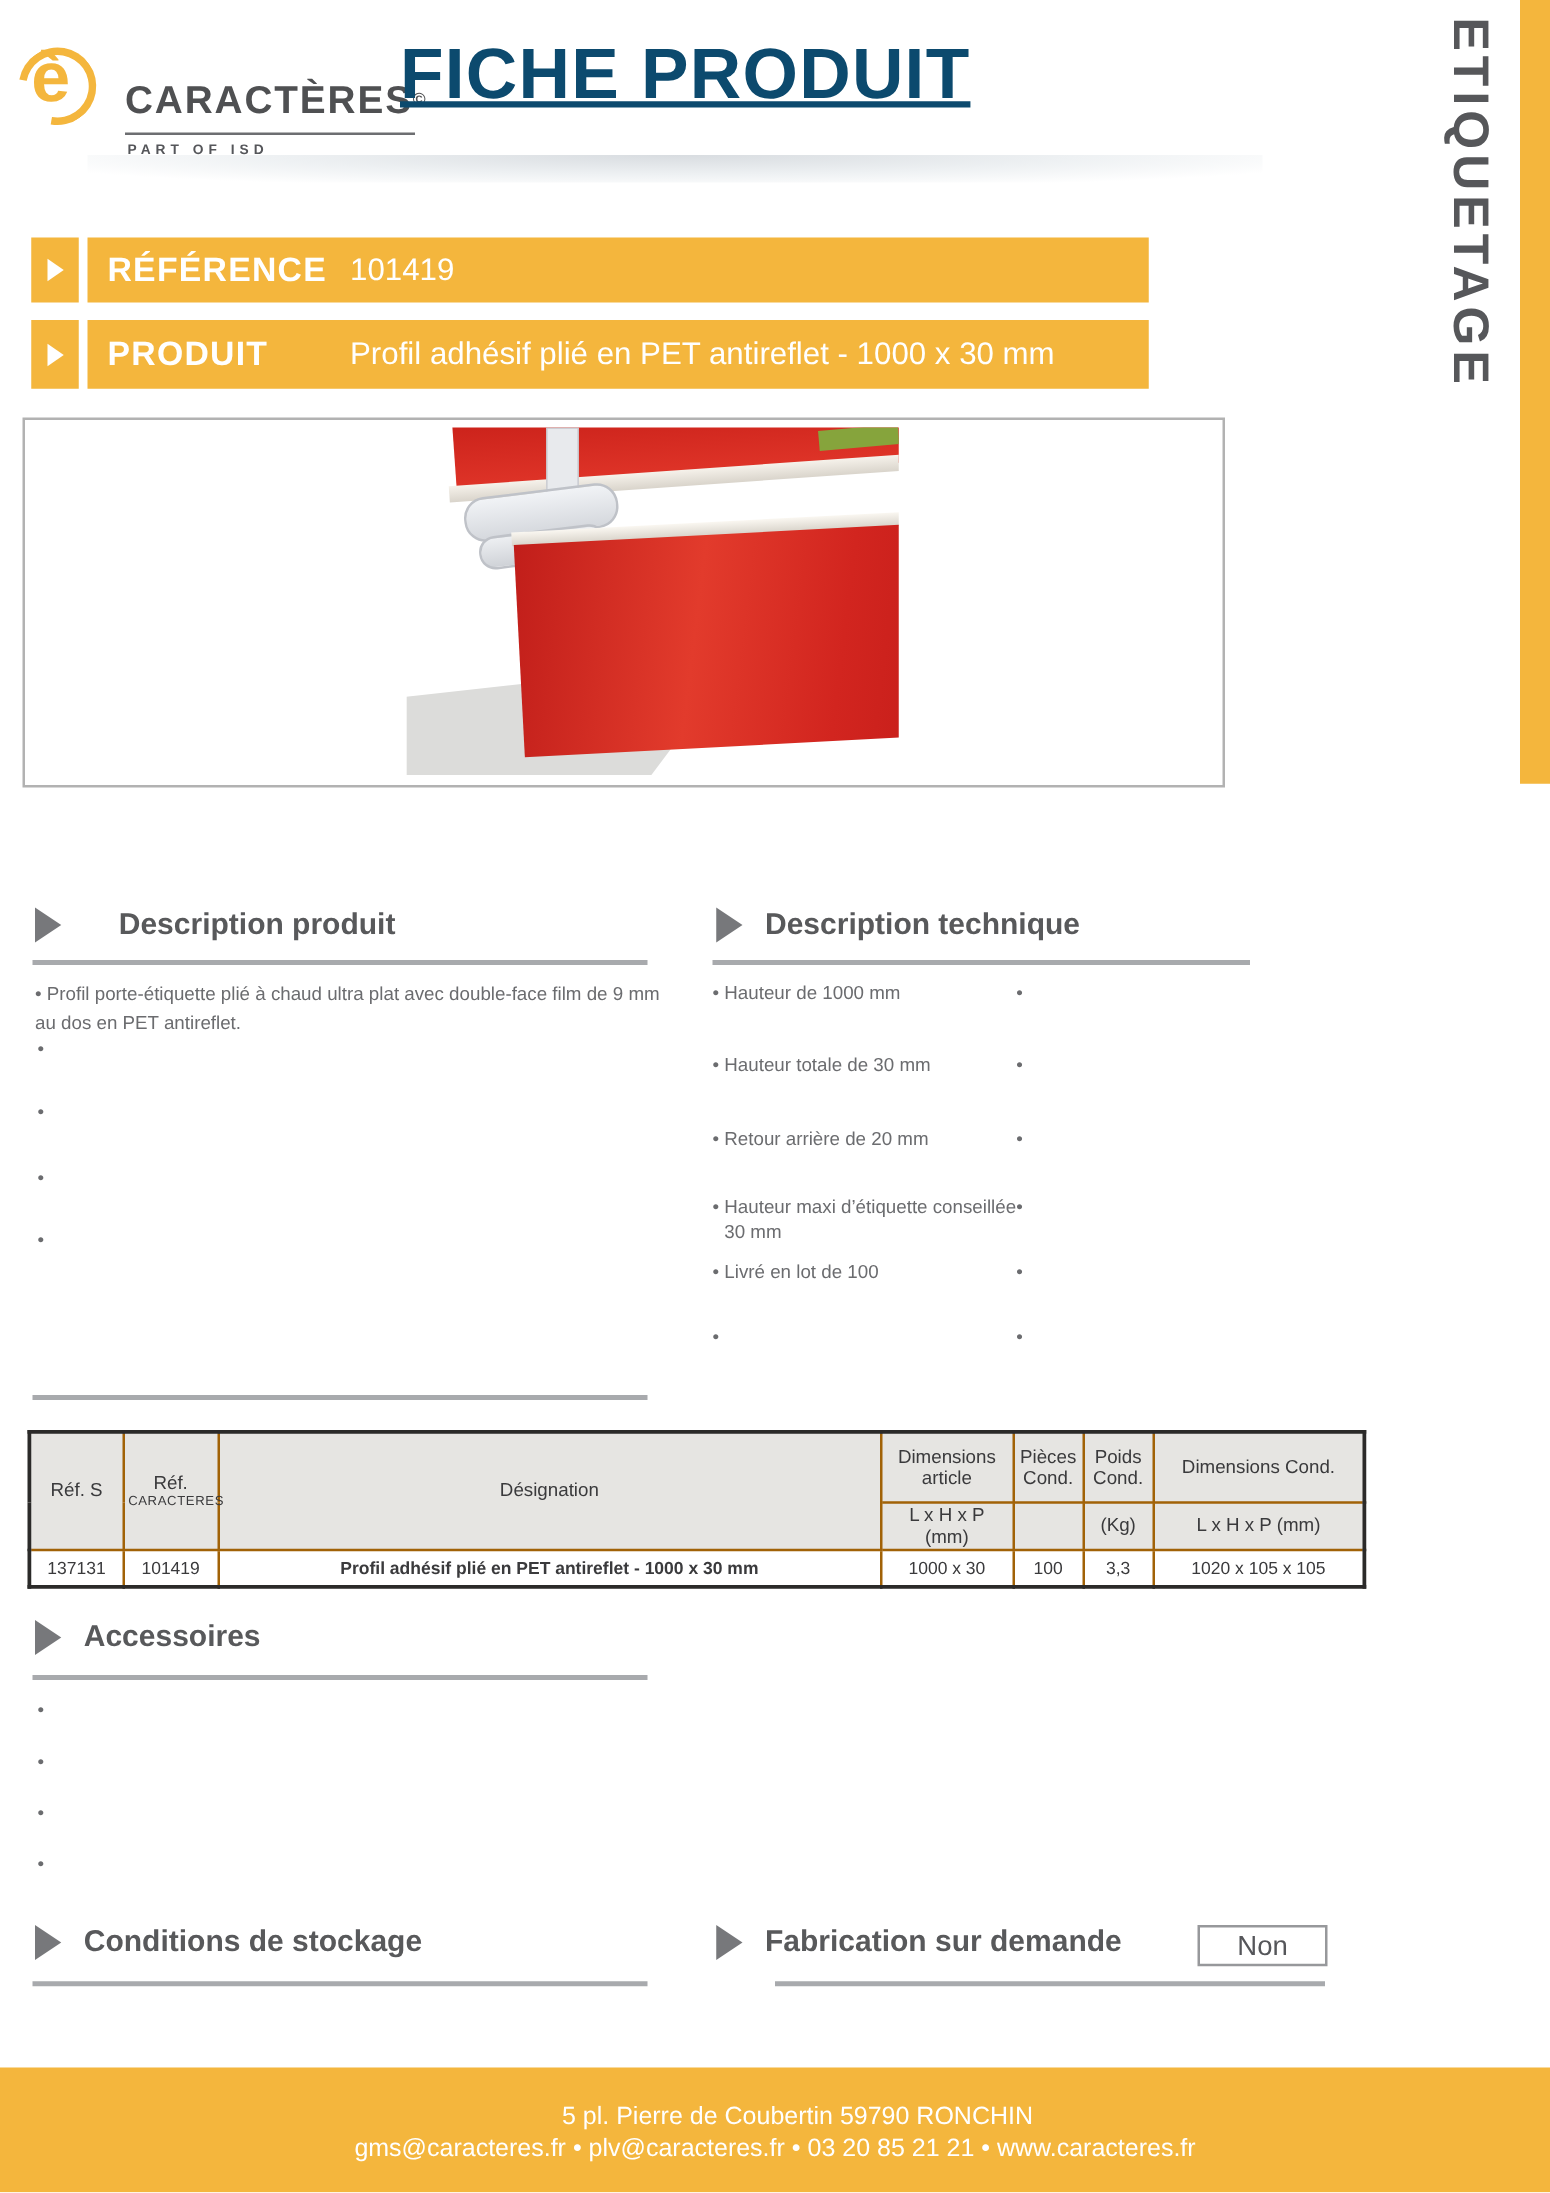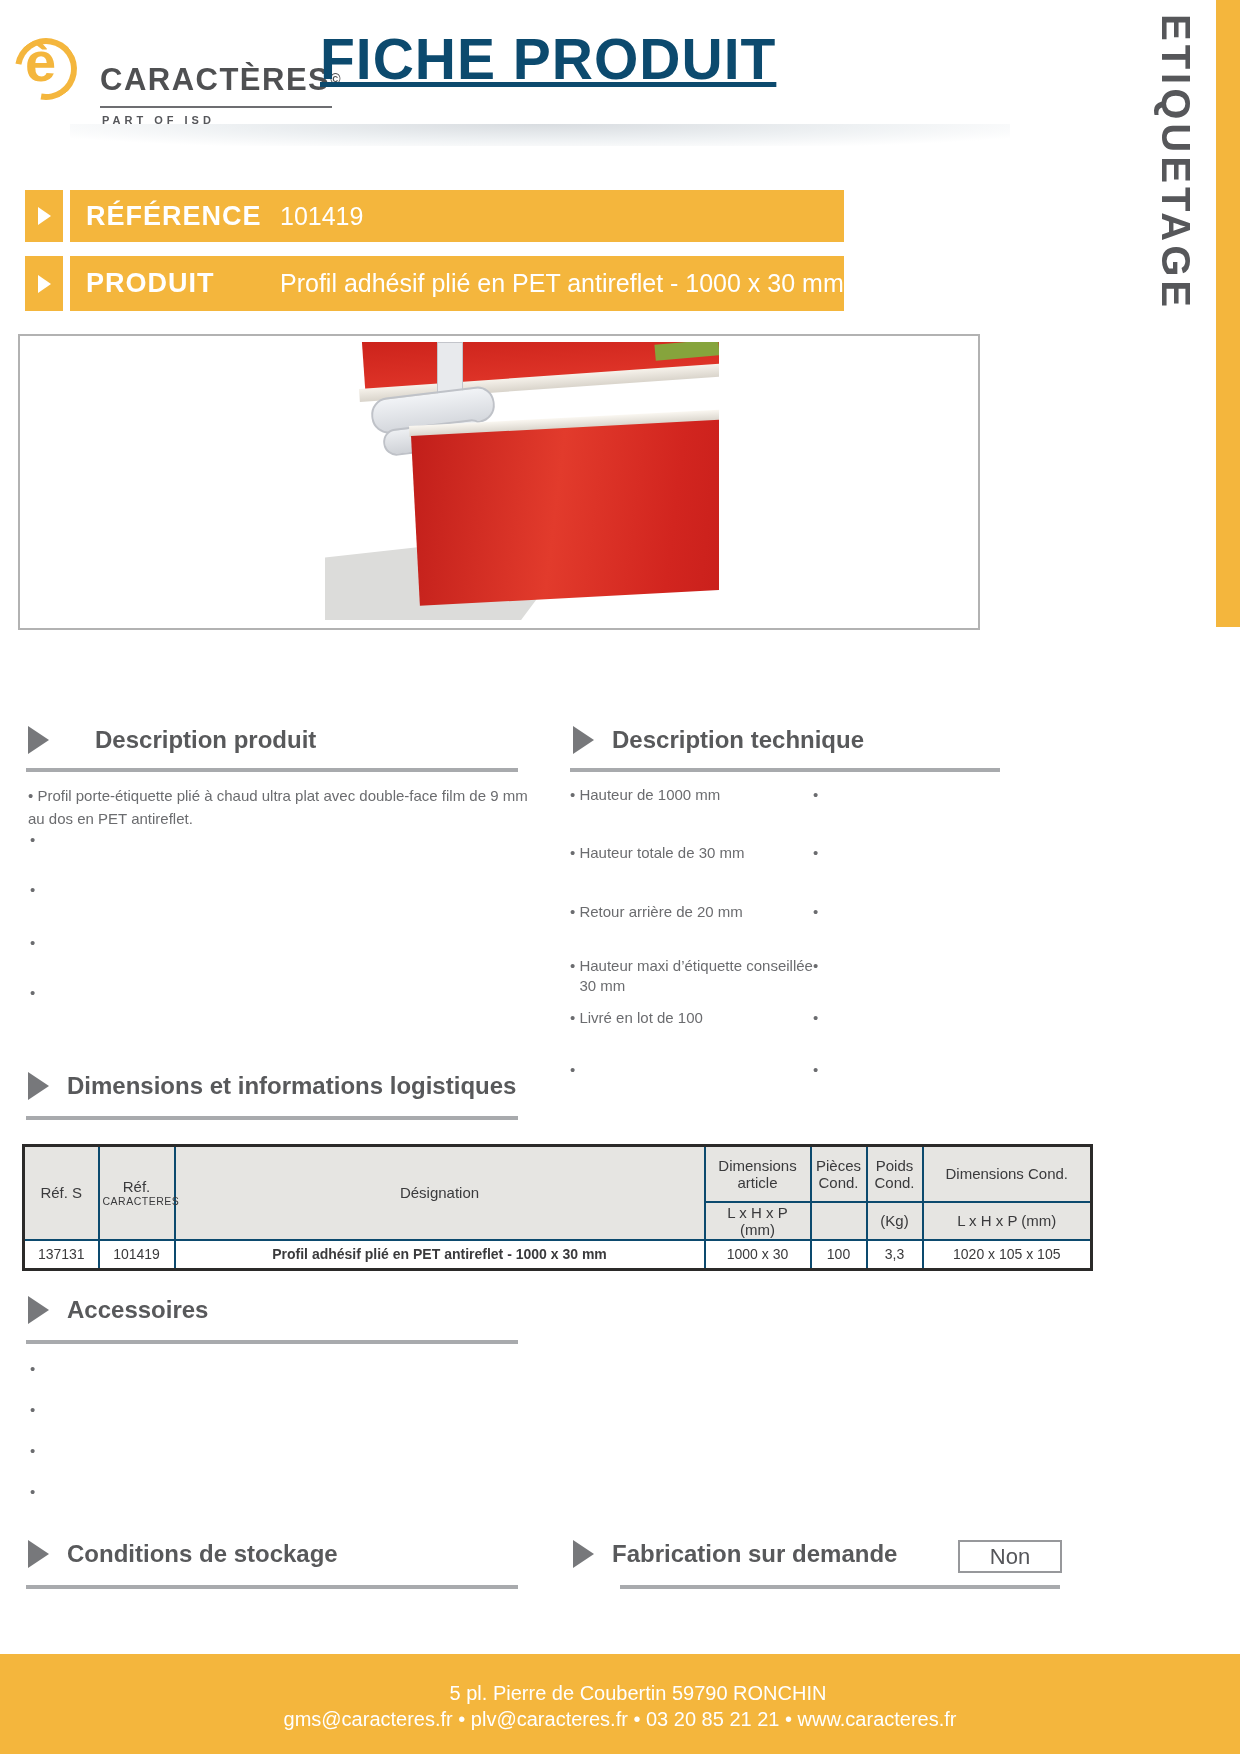--- a/index.html
+++ b/index.html
@@ -29,21 +29,21 @@
   
   .side-bar { position:absolute; left:1216px; top:0; width:24px; height:627px; background:#F4B63D; }
   .side-label { position:absolute; top:14px; right:42px; writing-mode:vertical-rl;
     text-orientation:mixed; font-size:40px; font-weight:bold; letter-spacing:4px; color:#56575A; }
 
   
   .banner-square { position:absolute; left:25px; width:38px; background:#F4B63D;
     display:flex; align-items:center; justify-content:center; }
   .tri-white { width:0; height:0; border-top:9px solid transparent;
     border-bottom:9px solid transparent; border-left:13px solid #ffffff; }
-  .banner { position:absolute; left:70px; width:774px; background:#F4B63D; color:#ffffff;
+  .banner { position:absolute; left:70px; width:849px; background:#F4B63D; color:#ffffff;
     display:flex; align-items:center; }
   .banner-label { font-size:27px; font-weight:bold; letter-spacing:1px; padding-left:16px;
     width:210px; flex:none; }
   .banner-value { font-size:25px; }
   .sq-ref, .banner-ref { top:190px; height:52px; }
   .sq-prod, .banner-prod { top:256px; height:55px; }
 
   
   .img-frame { position:absolute; left:18px; top:334px; width:962px; height:296px;
     border:2px solid #B2B2B2; background:#ffffff; }
@@ -80,21 +80,21 @@
   .body-text { font-size:15px; color:#6B6C6F; line-height:1.5; }
   .dot { position:absolute; font-size:15px; color:#6B6C6F; }
   .dt-row { position:absolute; left:570px; width:310px; font-size:15px; color:#6B6C6F; line-height:1.3; }
   .dt-row .txt { display:inline-block; max-width:238px; vertical-align:top; }
   .dt-row .dot2 { position:absolute; left:243px; top:0; }
 
   
   .log-table { position:absolute; left:22px; top:1144px; width:1068px;
     border-collapse:collapse; table-layout:fixed; font-size:15px; color:#3A3A3C;
     border:3px solid #2B2A29; }
-  .log-table th, .log-table td { border:2px solid #0c4a6e; text-align:center; vertical-align:middle;
+  .log-table th, .log-table td { border:2px solid #a16207; text-align:center; vertical-align:middle;
     padding:1px 3px; font-weight:normal; }
   .log-table thead th { background:#E6E5E2; }
   .hrow1 th { height:56px; }
   .hrow2 th { height:24px; font-size:15px; }
   .drow td { height:30px; font-size:14px; background:#ffffff; }
   .ref-car-small { display:block; font-size:10.5px; letter-spacing:0.5px; }
   .drow .designation { font-weight:bold; font-size:14px; }
 
   
   .non-box { position:absolute; left:958px; top:1540px; width:104px; height:33px;
@@ -172,24 +172,20 @@
   </div>
   <div class="rule" style="left:570px; top:768px; width:430px;"></div>
 
   <div class="dt-row" style="top:785px;"><span>•</span> <span class="txt">Hauteur de 1000 mm</span><span class="dot2">•</span></div>
   <div class="dt-row" style="top:843px;"><span>•</span> <span class="txt">Hauteur totale de 30 mm</span><span class="dot2">•</span></div>
   <div class="dt-row" style="top:902px;"><span>•</span> <span class="txt">Retour arrière de 20 mm</span><span class="dot2">•</span></div>
   <div class="dt-row" style="top:956px;"><span>•</span> <span class="txt">Hauteur maxi d’étiquette conseillée 30 mm</span><span class="dot2">•</span></div>
   <div class="dt-row" style="top:1008px;"><span>•</span> <span class="txt">Livré en lot de 100</span><span class="dot2">•</span></div>
   <div class="dt-row" style="top:1060px;"><span>•</span> <span class="txt"></span><span class="dot2">•</span></div>
 
-  <div class="sec-head" style="left:28px; top:1072px;">
-    <div class="tri-gray"></div>
-    <div class="sec-title">Dimensions et informations logistiques</div>
-  </div>
   <div class="rule" style="left:26px; top:1116px; width:492px;"></div>
 
   <table class="log-table">
     <colgroup>
       <col style="width:75px">
         <col style="width:76px">
         <col style="width:530px">
       <col style="width:106px">
         <col style="width:56px">
         <col style="width:56px">

